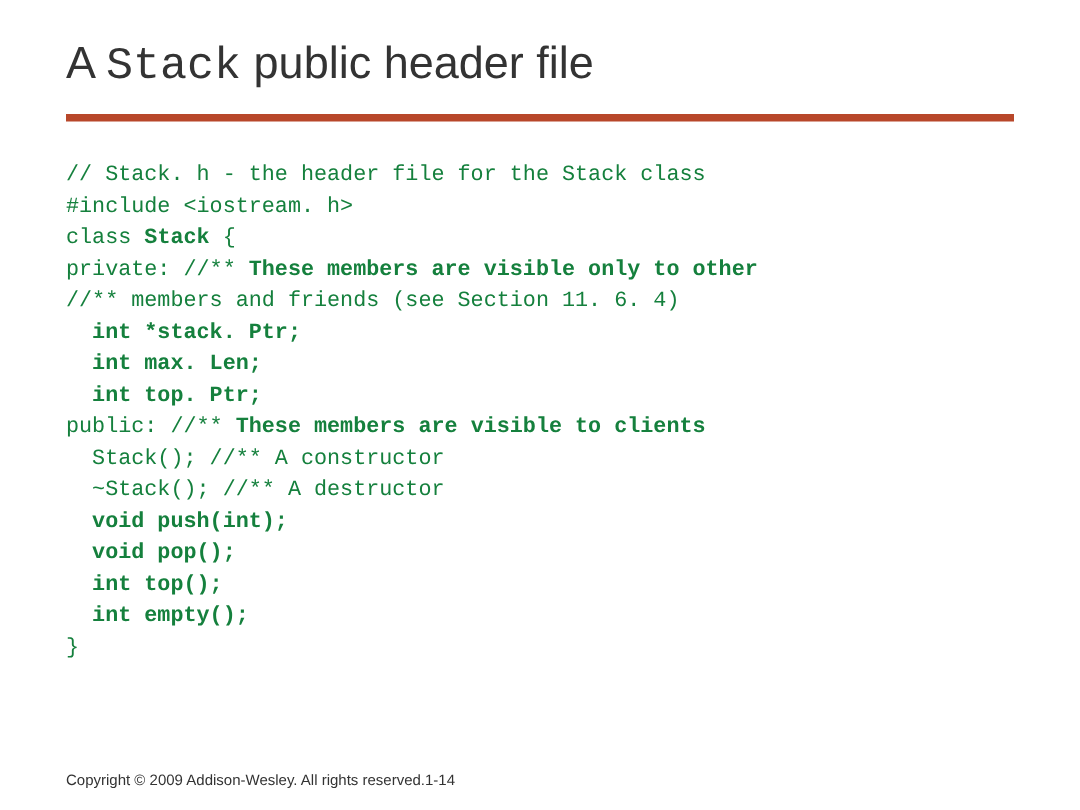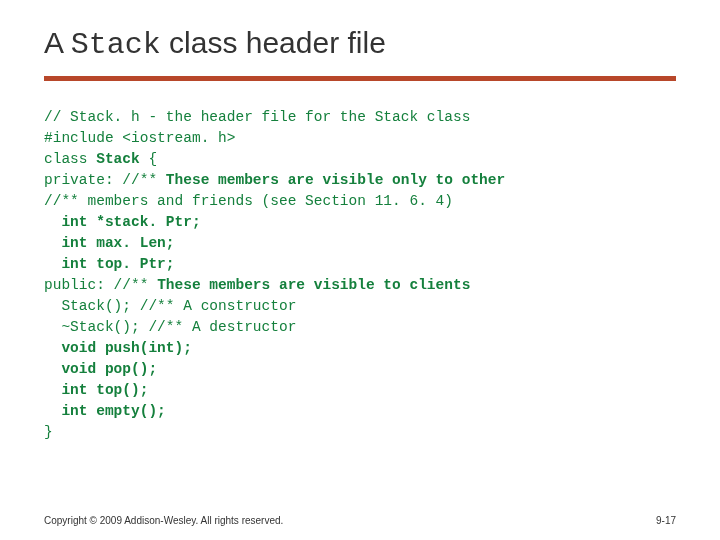--- a/index.html
+++ b/index.html
@@ -35,32 +35,32 @@
     line-height: 1.45;
     color: #15803d;
     white-space: pre;
   }
   .footer {
     position: absolute;
     bottom: 14px;
     left: 44px;
     right: 44px;
     display: flex;
-    justify-content: space-between;
+    justify-content: flex-start;
     font-size: 10px;
     color: #333;
   }
 </style>
 </head>
 <body>
 
 <div class="slide">
   <h1 class="title">
-    <span>A </span><span class="mono">Stack</span><span> class header file</span>
+    <span>A </span><span class="mono">Stack</span><span> public header file</span>
   </h1>
   <div class="rule"></div>
   <div class="code" id="code-block"><div><span>// Stack. h - the header file for the Stack class</span></div><div><span>#include &lt;iostream. h&gt;</span></div><div><span>class </span><b>Stack</b><span> {</span></div><div><span>private: //** </span><b>These members are visible only to other</b></div><div><span>//** members and friends (see Section 11. 6. 4)</span></div><div>  <b>int *stack. Ptr;</b></div><div>  <b>int max. Len;</b></div><div>  <b>int top. Ptr;</b></div><div><span>public: //** </span><b>These members are visible to clients</b></div><div>  <span>Stack(); //** A constructor</span></div><div>  <span>~Stack(); //** A destructor</span></div><div>  <b>void push(int);</b></div><div>  <b>void pop();</b></div><div>  <b>int top();</b></div><div>  <b>int empty();</b></div><div><span>}</span></div></div>
 </div>
 
 <div class="footer">
   <span>Copyright © 2009 Addison-Wesley. All rights reserved.</span>
-  <span>9-17</span>
+  <span>1-14</span>
 </div>
 
 </body></html>

